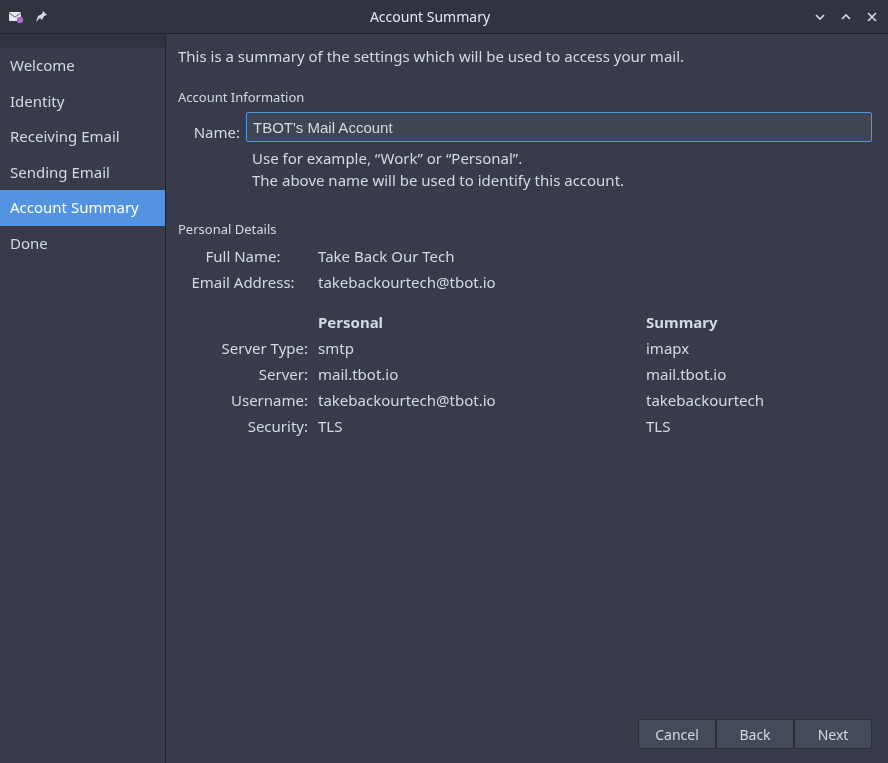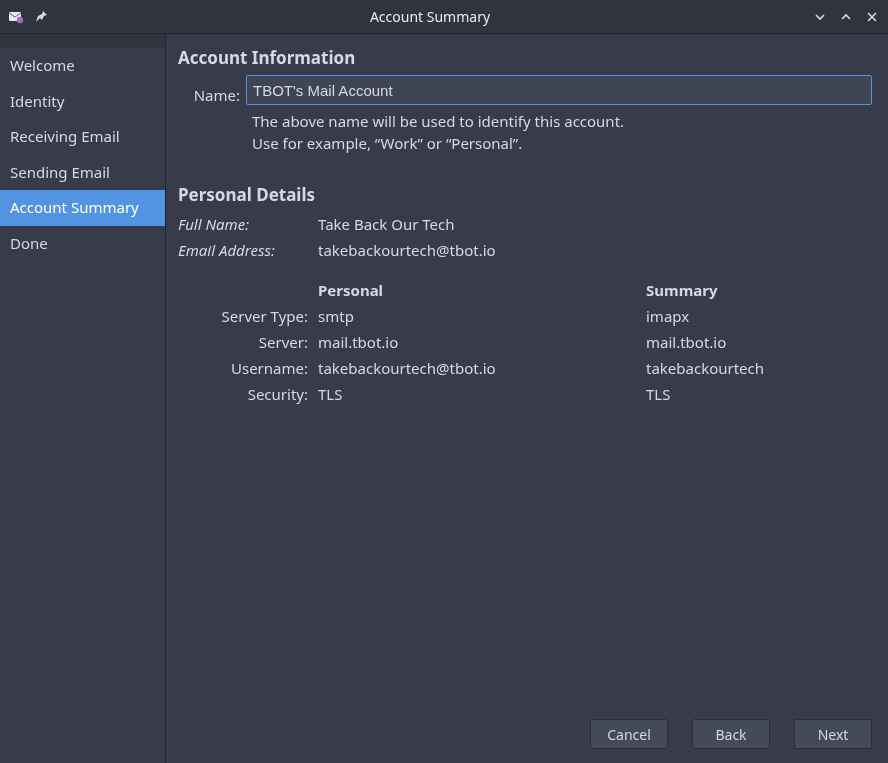--- a/index.html
+++ b/index.html
@@ -54,21 +54,21 @@
     display: flex;
     flex-direction: column;
   }
   .content {
     flex: 1;
     padding: 12px 16px 8px 12px;
     overflow: auto;
     color: #d3dae3;
   }
   .summary-text { margin-bottom: 22px; font-size: 15px; }
-  .section-title { font-weight: bold; margin-bottom: 6px; font-size: 17px; }
+  .section-title { font-weight: normal; margin-bottom: 6px; font-size: 13px; }
   .section-title.second { margin-top: 28px; margin-bottom: 8px; }
 
   
   .ai-row { display: flex; align-items: flex-end; }
   .ai-label { width: 68px; text-align: right; padding-right: 6px; }
   .ai-input-wrap { flex: 1; }
   input.name-input {
     width: 100%;
     height: 30px;
     background: #404552;
@@ -81,35 +81,35 @@
   }
   .ai-help {
     margin-left: 74px;
     margin-top: 6px;
     line-height: 1.45;
     color: #d3dae3;
   }
 
   
   .details { display: grid; grid-template-columns: 130px 1fr; column-gap: 10px; row-gap: 6px; }
-  .details .lbl { text-align: left; color: #d3dae3; font-style: italic; }
+  .details .lbl { text-align: center; color: #d3dae3; }
   .details .val { color: #d3dae3; }
 
   
   .server-section { margin-top: 20px; }
   .server-grid { display: grid; grid-template-columns: 130px 318px 1fr; column-gap: 10px; row-gap: 6px; }
   .server-grid .lbl { text-align: right; }
   .server-grid .hdr { font-weight: bold; }
 
   
   .buttonbar {
     padding: 10px 16px 14px 16px;
     display: flex;
     justify-content: flex-end;
-    gap: 24px;
+    gap: 0;
   }
   .btn {
     min-width: 78px;
     height: 30px;
     background: #444a58;
     border: 1px solid #2b2e39;
     border-radius: 2px;
     color: #d3dae3;
     font-size: 14px;
     display: flex;
@@ -164,31 +164,32 @@
     <div class="sidebar-item">Welcome</div>
     <div class="sidebar-item">Identity</div>
     <div class="sidebar-item">Receiving Email</div>
     <div class="sidebar-item">Sending Email</div>
     <div class="sidebar-item selected">Account Summary</div>
     <div class="sidebar-item">Done</div>
   </div>
 
   <div class="main">
     <div class="content">
+      <div class="summary-text">This is a summary of the settings which will be used to access your mail.</div>
 
       <div class="section-title">Account Information</div>
       <div class="ai-row">
         <div class="ai-label">Name:</div>
         <div class="ai-input-wrap">
           <input class="name-input" type="text" value="TBOT's Mail Account" style="">
         </div>
       </div>
       <div class="ai-help">
+        <div>Use for example, “Work” or “Personal”.</div>
         <div>The above name will be used to identify this account.</div>
-        <div>Use for example, “Work” or “Personal”.</div>
       </div>
 
       <div class="section-title second">Personal Details</div>
       <div class="details">
         <div class="lbl">Full Name:</div>
         <div class="val">Take Back Our Tech</div>
         <div class="lbl">Email Address:</div>
         <div class="val">takebackourtech@tbot.io</div>
       </div>
 

